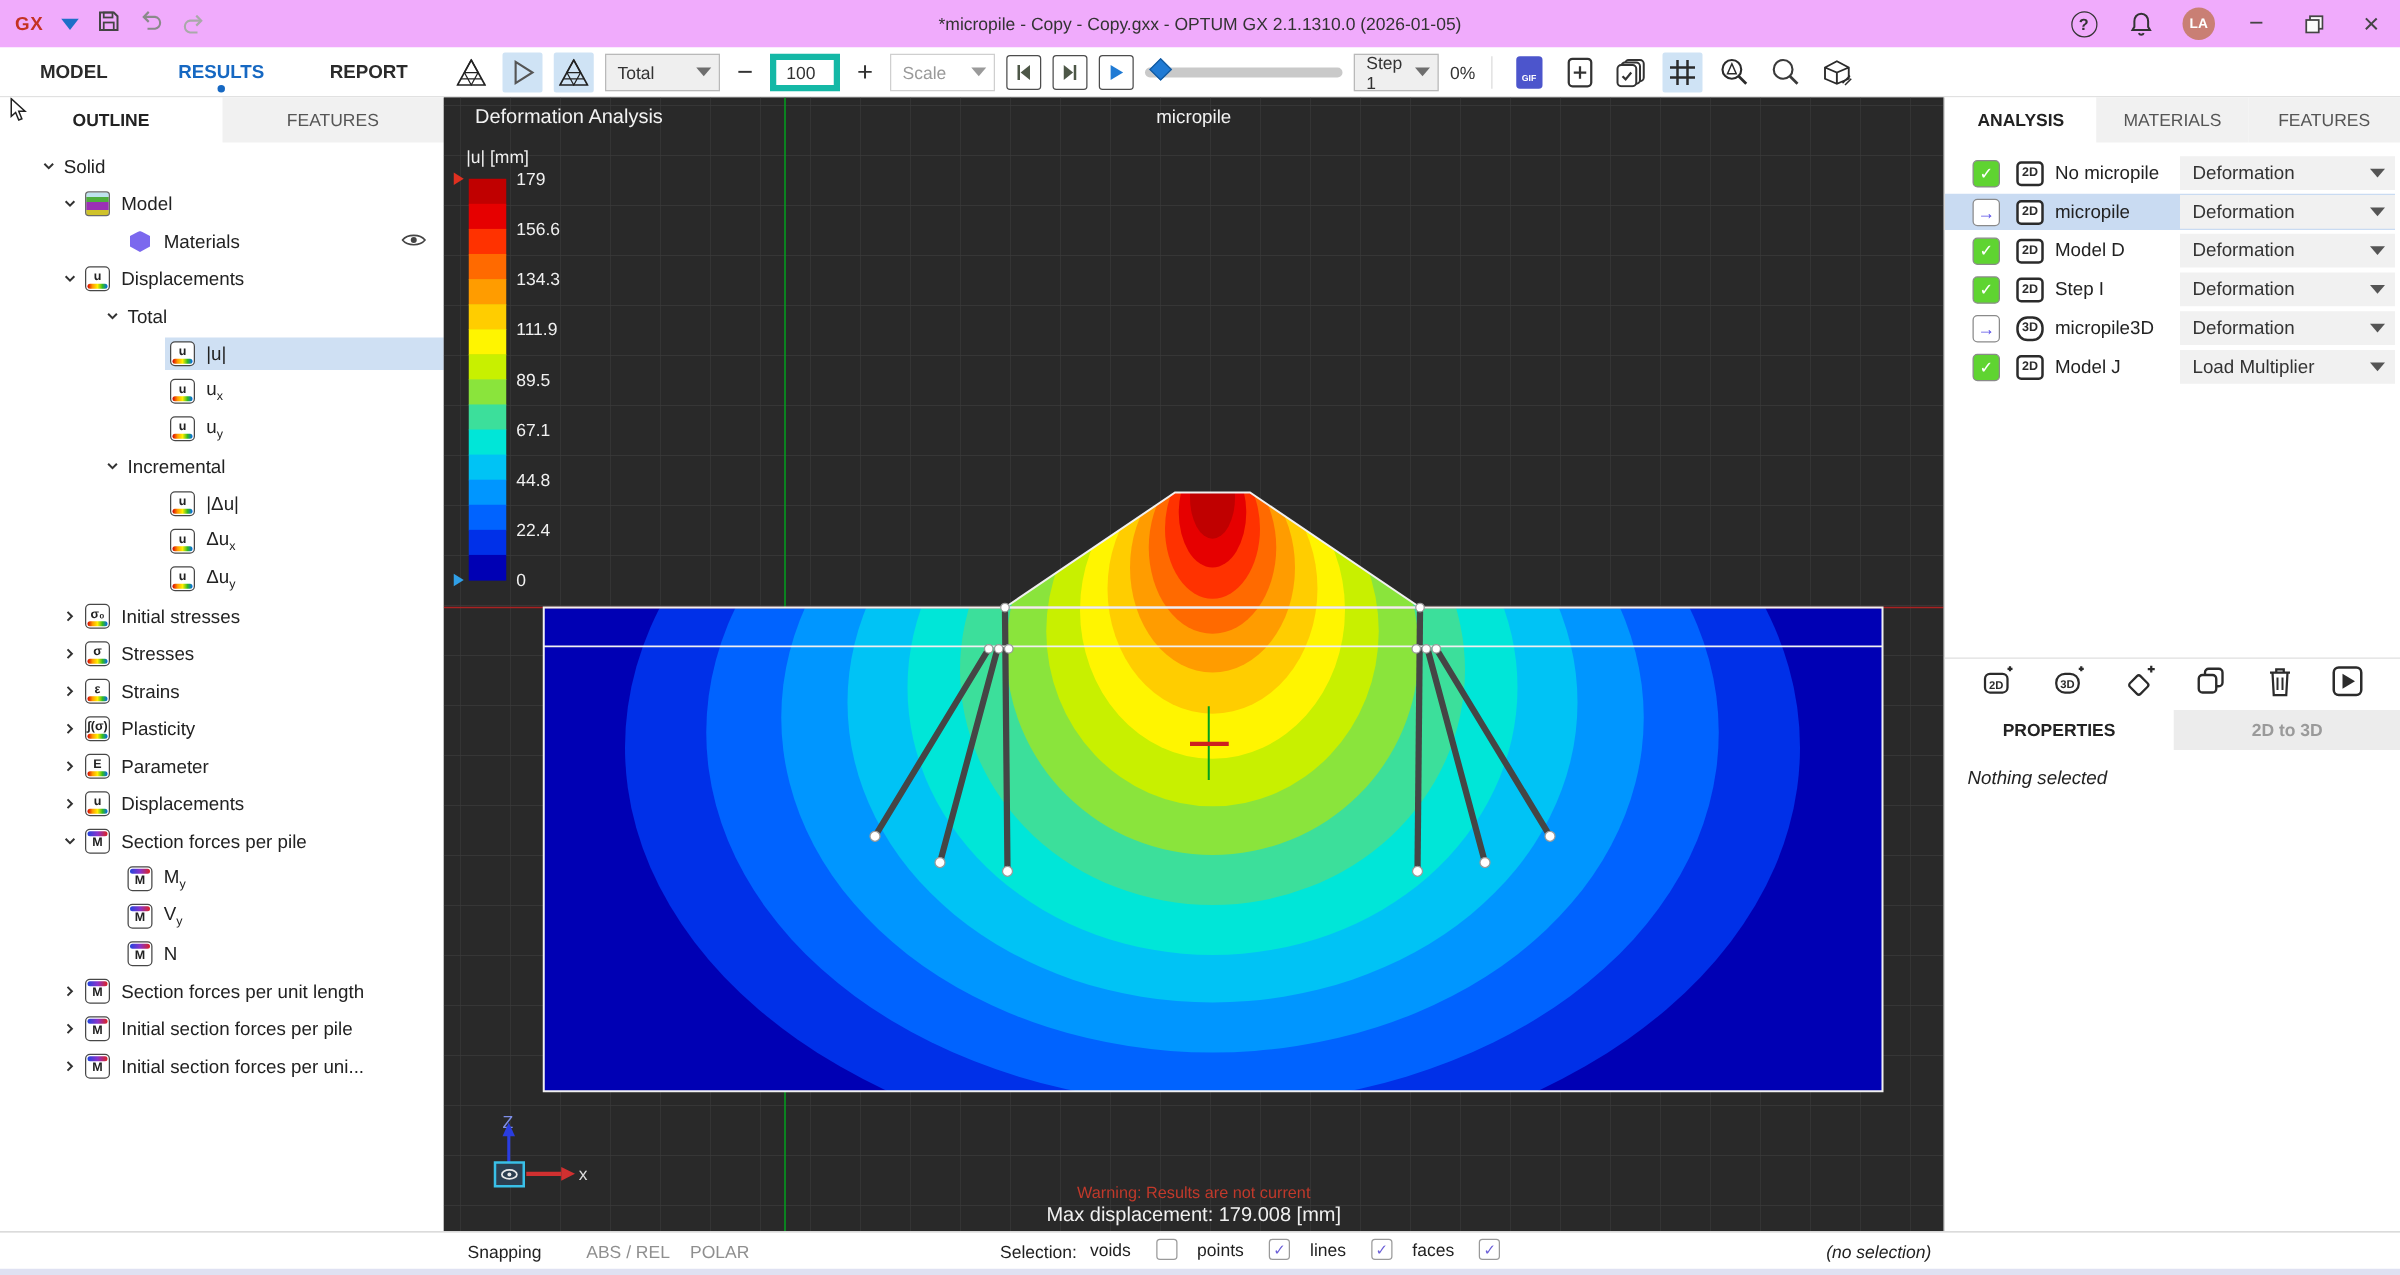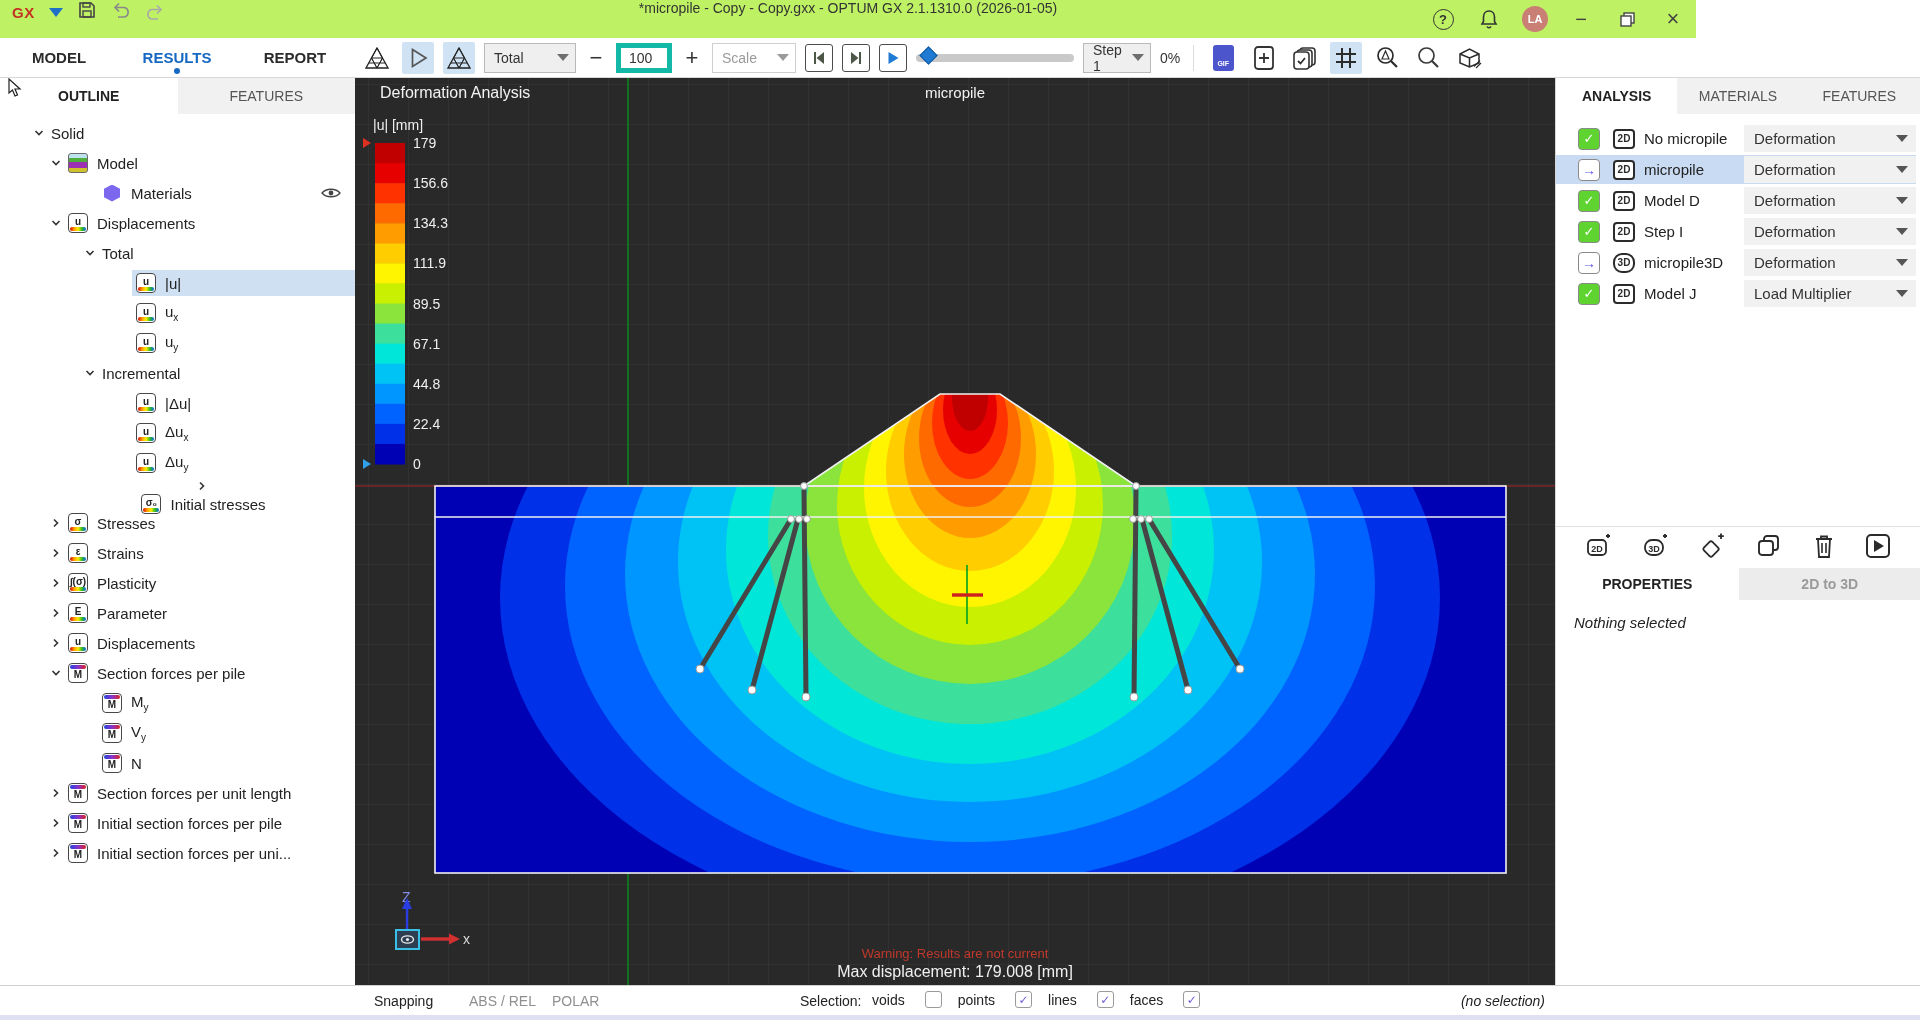--- a/index.html
+++ b/index.html
@@ -1,21 +1,21 @@
 <!DOCTYPE html>
 <html><head>
 <meta charset="utf-8">
 <style>
   * { margin:0; padding:0; box-sizing:border-box; }
   html,body { width:1920px; height:1020px; overflow:hidden;
     font-family:"Liberation Sans","DejaVu Sans",sans-serif; background:#fff; color:#222; }
 
   
-  #titlebar { position:absolute; left:0; top:0; width:1696px; height:38px; background:#bef264;
-    display:flex; align-items:flex-start; }
+  #titlebar { position:absolute; left:0; top:0; width:1920px; height:38px; background:#f0abfc;
+    display:flex; align-items:center; }
   .tb-left { display:flex; align-items:center; gap:14px; padding-left:12px; }
   .gx-logo { color:#c43223; font-weight:bold; font-size:15px; letter-spacing:0.5px; }
   .gx-caret { width:0; height:0; border-left:7px solid transparent; border-right:7px solid transparent;
     border-top:9px solid #1d6fc8; }
   .tb-title { position:absolute; left:0; right:0; text-align:center; font-size:14px; color:#333; pointer-events:none; }
   .tb-right { margin-left:auto; display:flex; align-items:center; gap:0; }
   .tb-btn { width:46px; height:38px; display:flex; align-items:center; justify-content:center; }
   .help-circle { width:21px; height:21px; border:1.6px solid #333; border-radius:50%;
     display:flex; align-items:center; justify-content:center; font-size:13px; font-weight:bold; color:#333; }
   .avatar { width:26px; height:26px; border-radius:50%; background:#c97f74; color:#fff;
@@ -418,21 +418,21 @@
         <div class="trow" style="padding-left: 116px;">
           <span class="chev"></span>
           <span class="rowbody">
             <div class="ticon bstrip">
               <span>u</span>
               <div class="strip b"></div>
             </div>
             <span class="tlabel">Δu<sub>y</sub></span>
           </span>
         </div>
-        <div class="trow" style="padding-left: 48px; flex-direction: column;">
+        <div class="trow" style="padding-left: 48px;">
           <span class="chev">
             <svg width="12" height="12" viewBox="0 0 12 12">
               <path d="M4 2.5 L7.5 6 L4 9.5" fill="none" stroke="#333" stroke-width="1.6"></path>
             </svg>
           </span>
           <span class="rowbody">
             <div class="ticon bstrip">
               <span>σ₀</span>
               <div class="strip b"></div>
             </div>

